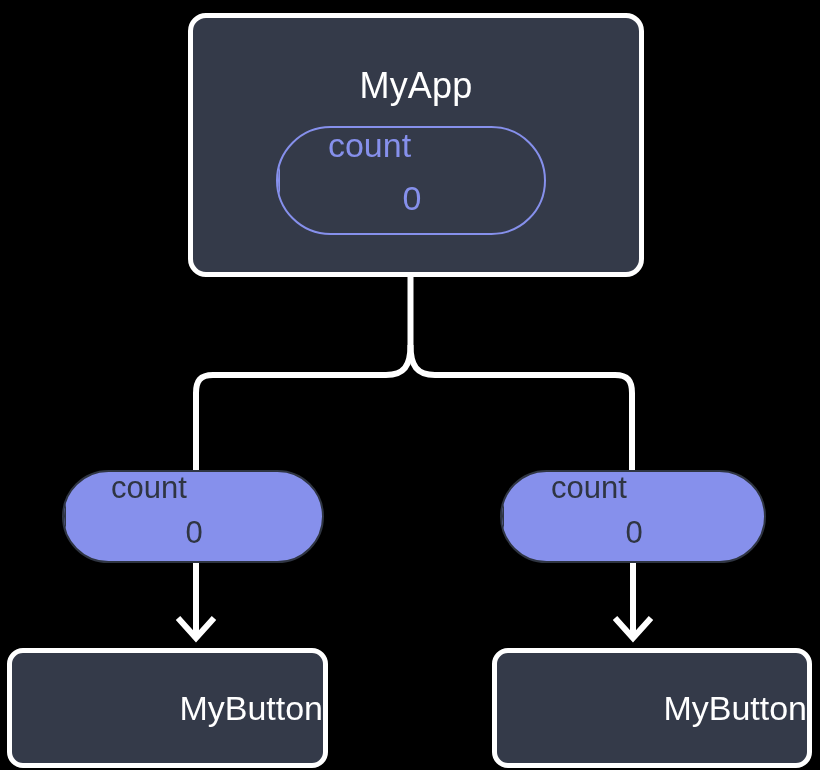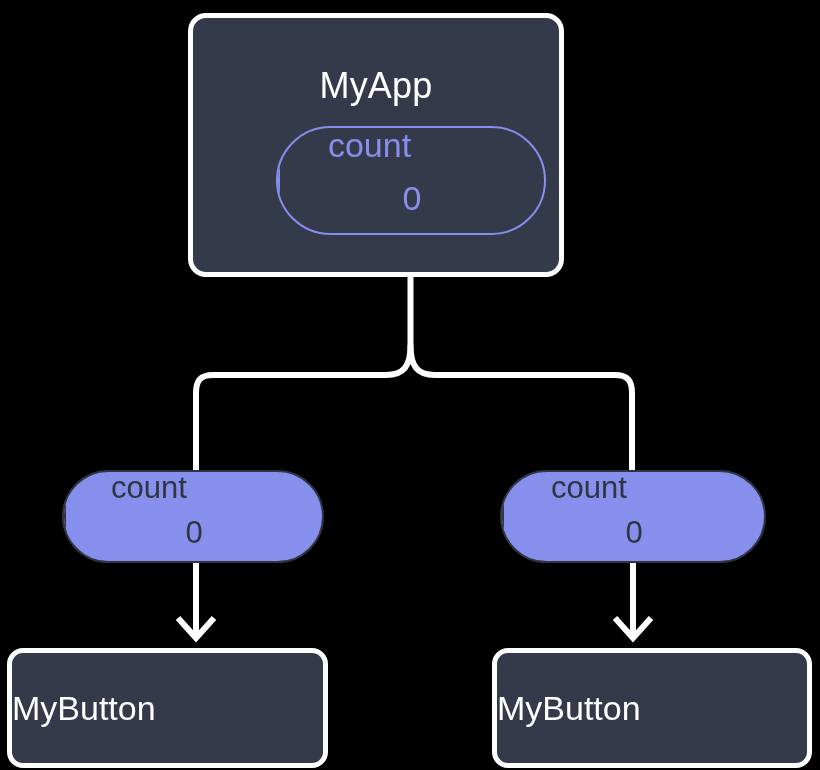--- a/index.html
+++ b/index.html
@@ -32,26 +32,26 @@
 
   
   .comp-box {
     position: absolute;
     box-sizing: border-box;
     background: #343a49;
     border: 5px solid #ffffff;
     border-radius: 18px;
     display: flex;
     align-items: center;
-    justify-content: flex-start;
+    justify-content: flex-end;
   }
   .comp-box.root {
     left: 188px;
     top: 13px;
-    width: 376px;
+    width: 456px;
     height: 264px;
     align-items: flex-start;
     justify-content: center;
   }
   .comp-title {
     color: #ffffff;
     font-size: 36px;
     line-height: 1;
     font-weight: 400;
     letter-spacing: 0.2px;

